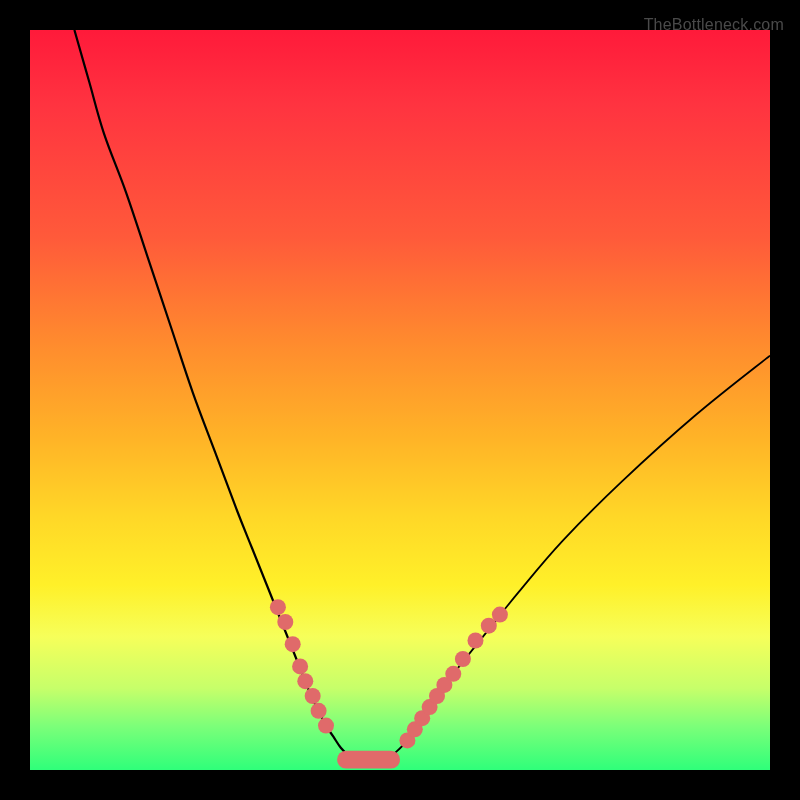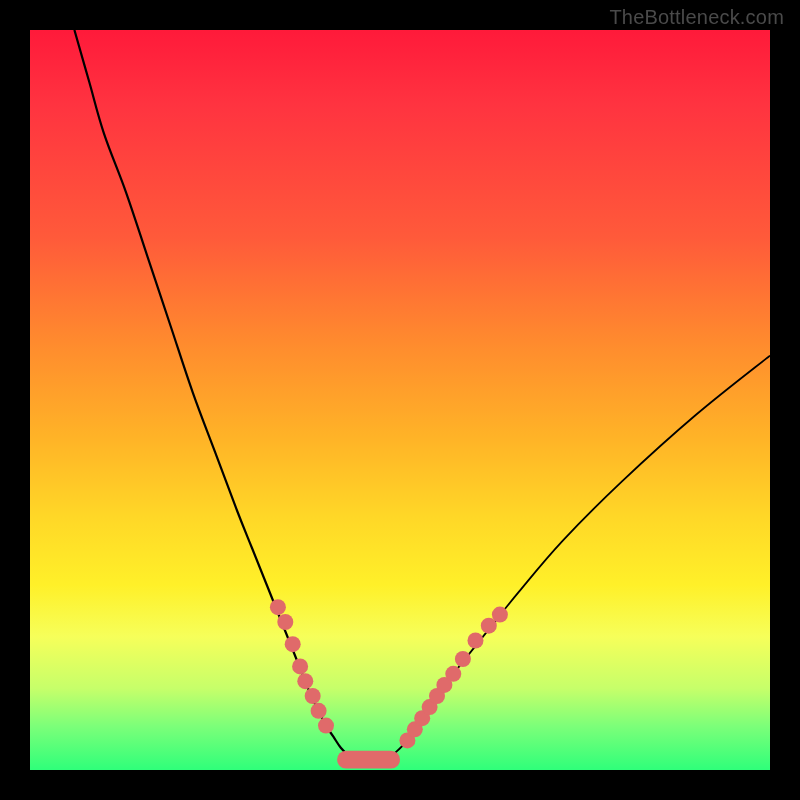--- a/index.html
+++ b/index.html
@@ -33,24 +33,24 @@
       #ffd827 66%,
       #fff029 75%,
       #f6ff5a 82%,
       #c6ff6a 89%,
       #7dff79 94%,
       #2fff7a 100%
     );
   }
   .source-label {
     position: absolute;
-    top: 6px;
+    top: 16px;
     right: 16px;
     color: #4a4a4a;
-    font-size: 20px;
+    font-size: 16px;
     font-weight: 500;
     letter-spacing: 0.2px;
   }
   svg {
     position: absolute;
     left: 0;
     top: 0;
   }
   .curve {
     fill: none;

